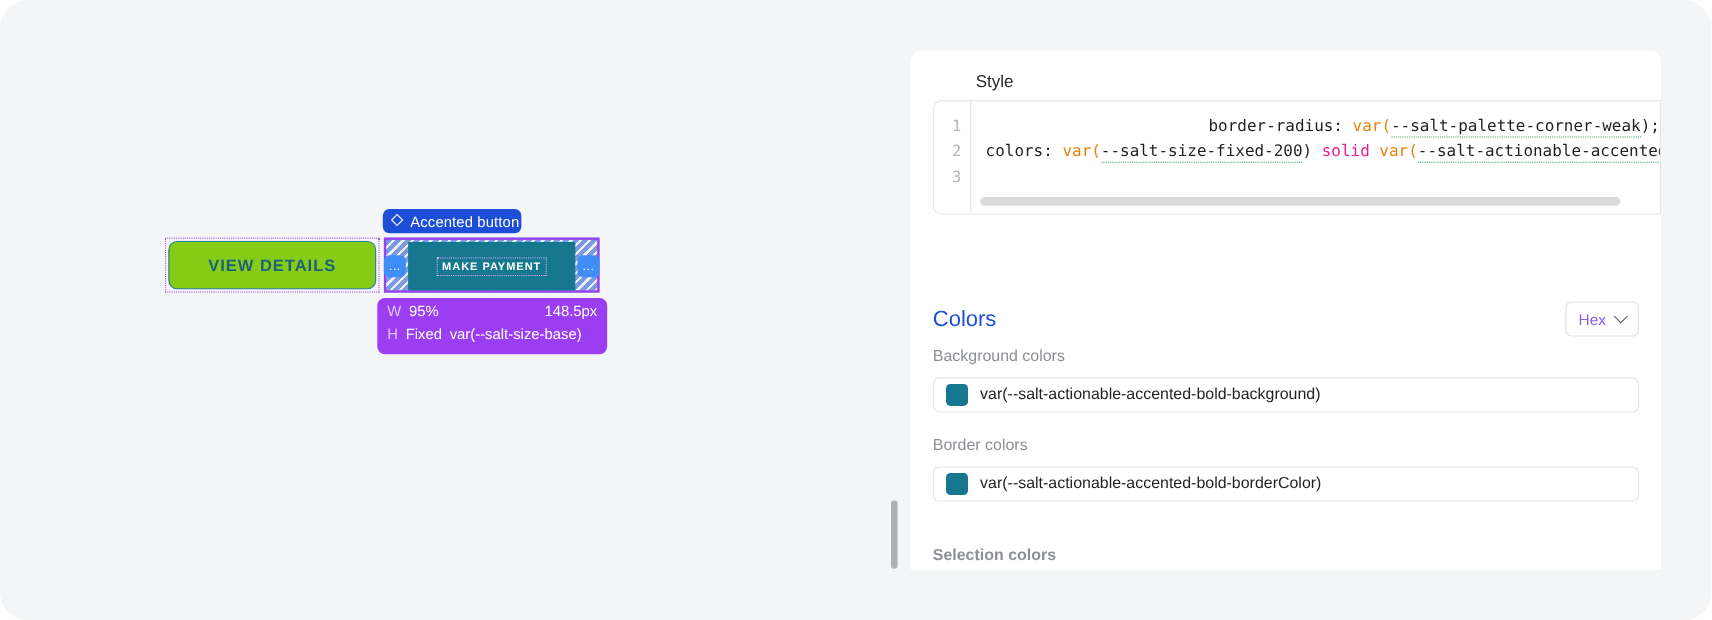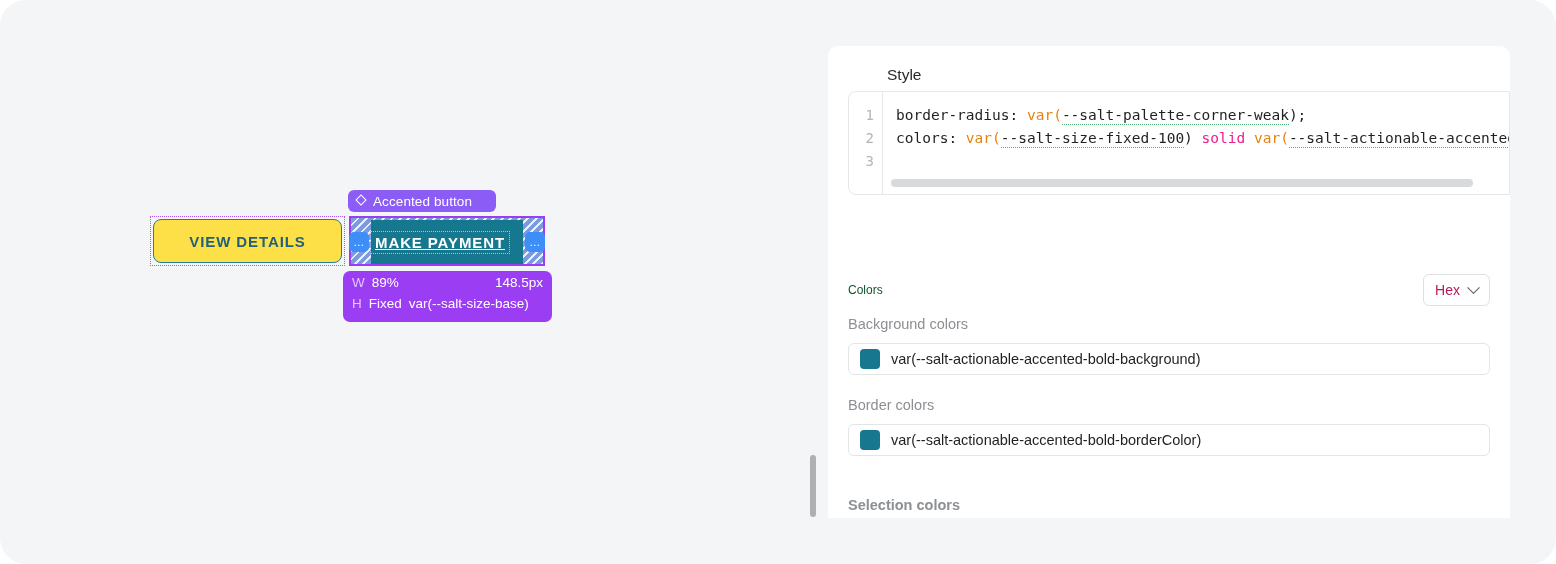--- a/index.html
+++ b/index.html
@@ -32,22 +32,22 @@
   }
 
   
   .sel-badge {
     position: absolute;
     left: 348px; top: 190px;
     height: 22px;
     display: flex;
     align-items: center;
     gap: 5px;
-    padding: 0 24px 0 7px;
-    background: #8b5cf6;
+    padding: 0 2px 0 7px;
+    background: #1d4ed8;
     border-radius: 6px;
     color: #ffffff;
     font-size: 13.5px;
     letter-spacing: .1px;
     white-space: nowrap;
   }
   .sel-badge .diamond-ico {
     width: 13px; height: 13px;
     display: inline-block;
     position: relative;
@@ -71,21 +71,21 @@
     outline-offset: 0px;
     box-sizing: border-box;
   }
   .btn-view {
     position: absolute;
     left: 2px; top: 2px;
     width: 189px; height: 44px;
     box-sizing: border-box;
     border: 1.5px solid #2a7d94;
     border-radius: 8px;
-    background: #fde047;
+    background: #84cc16;
     color: #21607a;
     font-size: 15px;
     font-weight: bold;
     letter-spacing: .9px;
     display: flex;
     align-items: center;
     justify-content: center;
   }
 
   
@@ -104,28 +104,27 @@
         rgba(155,61,242,.0) 6px
       ),
       #7c9ae0;
   }
   .btn-pay {
     position: absolute;
     left: 20px; top: 2px;
     width: 152px; height: 44px;
     background: #15788f;
     color: #ffffff;
-    font-size: 15px;
+    font-size: 10px;
     font-weight: bold;
     letter-spacing: .9px;
     display: flex;
     align-items: center;
-    justify-content: flex-start;
-    box-sizing: border-box;
-    text-decoration: underline;
+    justify-content: center;
+    box-sizing: border-box;
   }
   .btn-pay .txt-outline {
     outline: 1.2px dotted #d9a6ff;
     padding: 2px 4px;
   }
   .pad-handle {
     position: absolute;
     top: 14px;
     width: 20px; height: 20px;
     background: #3f8ef7;
@@ -265,20 +264,21 @@
     box-sizing: border-box;
     white-space: nowrap;
     overflow: hidden;
     font-family: "DejaVu Sans Mono", monospace;
     font-size: 14.5px;
   }
   .code-lines .line {
     height: 23px;
     line-height: 23px;
     color: #1e2022;
+    text-align: right;
   }
   .tok-fn   { color: #e8820c; }
   .tok-kw   { color: #ec1e91; margin-top: 19px; }
   .tok-var  {
     color: #1e2022;
     border-bottom: 1.5px dotted #4caf72;
     padding-bottom: 1px;
   }
   .code-hscroll {
     position: absolute;
@@ -291,34 +291,34 @@
   
   .colors-head {
     position: absolute;
     left: 20px; top: 228px;
     width: 642px;
     display: flex;
     align-items: center;
     justify-content: space-between;
   }
   .colors-head .title {
-    font-size: 12px;
-    color: #14532d;
+    font-size: 20px;
+    color: #1d4ed8;
   }
   .hex-select {
     display: flex;
     align-items: center;
     gap: 9px;
     height: 30px;
     padding: 0 11px;
     border: 1px solid #dfe0e2;
     border-radius: 6px;
     background: #ffffff;
     font-size: 14px;
-    color: #be185d;
+    color: #8b5cf6;
     cursor: pointer;
   }
   .hex-select .chev {
     width: 8px; height: 8px;
     border-right: 1.5px solid #5b5e61;
     border-bottom: 1.5px solid #5b5e61;
     transform: rotate(45deg) translate(-2px,-2px);
   }
 
   
@@ -379,21 +379,21 @@
       <div class="btn-pay">
         <span class="txt-outline">MAKE PAYMENT</span>
       </div>
       <div class="pad-handle left">...</div>
       <div class="pad-handle right">...</div>
     </div>
 
     <div class="size-tip">
       <div class="row">
         <span class="k">W</span>
-        <span>89%</span>
+        <span>95%</span>
         <span class="spacer"></span>
         <span class="dim">148.5px</span>
       </div>
       <div class="row">
         <span class="k">H</span>
         <span>Fixed</span>
         <span class="dim">var(--salt-size-base)</span>
       </div>
     </div>
   </div>
@@ -414,21 +414,21 @@
     </div>
 
     <div class="code-box">
       <div class="gutter">
         <div class="n">1</div>
         <div class="n">2</div>
         <div class="n">3</div>
       </div>
       <div class="code-lines">
         <div class="line"><span>border-radius: </span><span class="tok-fn">var</span><span class="tok-fn">(</span><span class="tok-var">--salt-palette-corner-weak</span><span>);</span></div>
-        <div class="line"><span>colors: </span><span class="tok-fn">var</span><span class="tok-fn">(</span><span class="tok-var">--salt-size-fixed-100</span><span>) </span><span class="tok-kw">solid</span><span class="tok-fn"> var</span><span class="tok-fn">(</span><span class="tok-var">--salt-actionable-accented</span></div>
+        <div class="line"><span>colors: </span><span class="tok-fn">var</span><span class="tok-fn">(</span><span class="tok-var">--salt-size-fixed-200</span><span>) </span><span class="tok-kw">solid</span><span class="tok-fn"> var</span><span class="tok-fn">(</span><span class="tok-var">--salt-actionable-accented</span></div>
       </div>
       <div class="code-hscroll"></div>
     </div>
 
     <div class="colors-head">
       <div class="title">Colors</div>
       <div class="hex-select">
         <span>Hex</span>
         <span class="chev"></span>
       </div>

